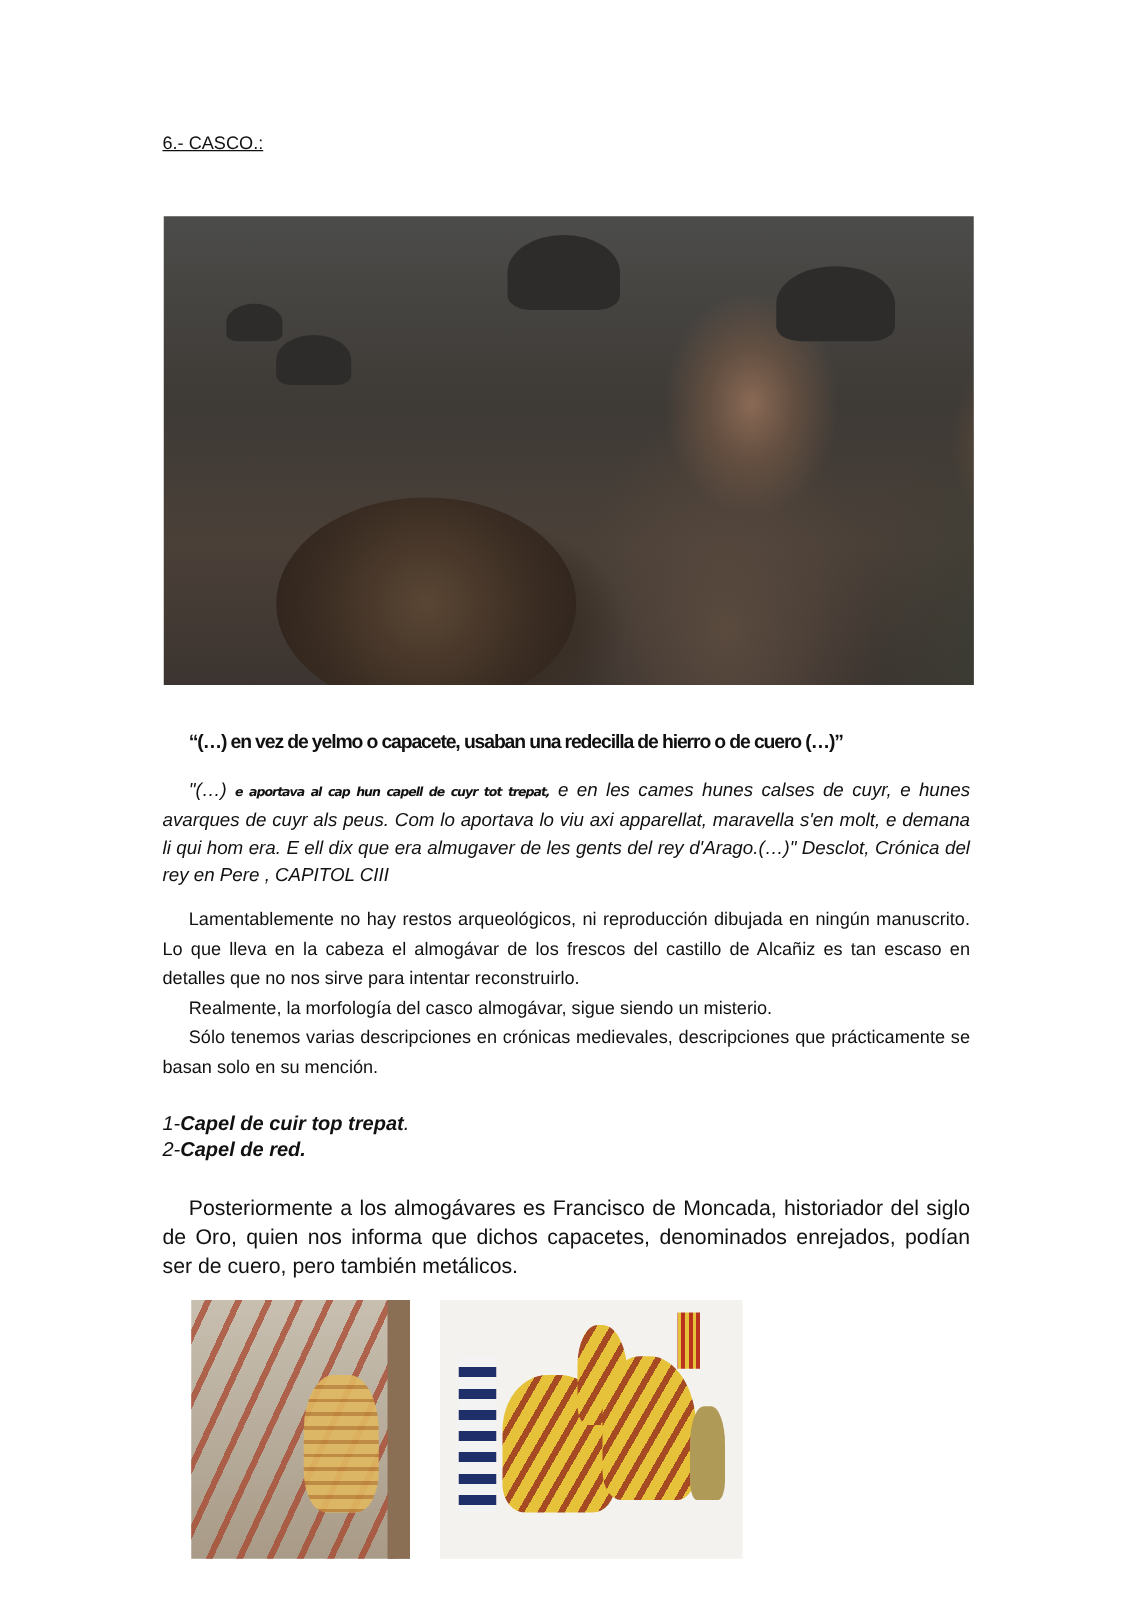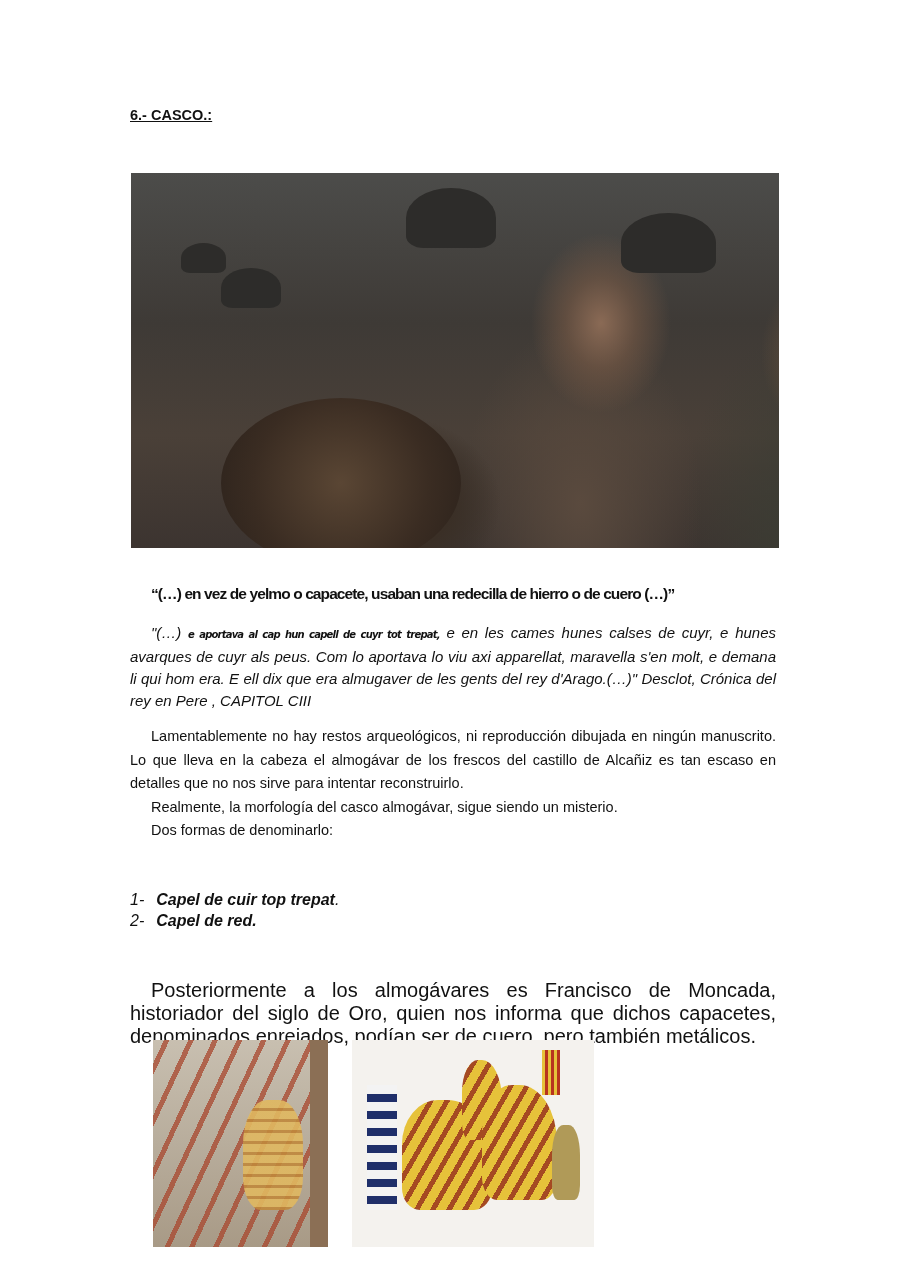--- a/index.html
+++ b/index.html
@@ -1,38 +1,38 @@
 <!DOCTYPE html>
 <html><head>
 <meta charset="utf-8">
 <style>
   html, body { margin: 0; padding: 0; background: #ffffff; }
   body { width: 906px; height: 1280px; position: relative; overflow: hidden;
          font-family: "Liberation Sans", sans-serif; color: #111; }
   .abs { position: absolute; }
-  .heading { left: 130px; top: 107px; font-size: 14.5px; font-weight: bold; text-decoration: underline; }
+  .heading { left: 130px; top: 107px; font-size: 14.5px; font-weight: normal; text-decoration: underline; }
   .photo-main { left: 131px; top: 173px; width: 648px; height: 375px; overflow: hidden;
     background:
       radial-gradient(ellipse 70px 90px at 470px 150px, #8a6a55 0%, rgba(120,90,70,0.6) 50%, transparent 100%),
       radial-gradient(ellipse 60px 80px at 690px 180px, #7a5a48 0%, rgba(100,80,60,0.6) 50%, transparent 100%),
       radial-gradient(ellipse 120px 90px at 250px 330px, #4a3c30 0%, #3a2f26 60%, transparent 100%),
       radial-gradient(ellipse 120px 180px at 450px 330px, #5a4a3e 0%, transparent 100%),
       radial-gradient(ellipse 130px 200px at 680px 350px, #3b3d34 0%, transparent 100%),
       linear-gradient(180deg, #4c4c4a 0%, #3e3a36 40%, #4a4038 70%, #3c3430 100%);
     filter: blur(0.5px); }
   .helmet { position: absolute; border-radius: 50% 50% 20% 20%; background: #2d2c2a; }
   .quote1 { left: 151px; top: 585px; font-size: 15.5px; font-weight: bold; letter-spacing: -0.9px; font-family: "Liberation Sans", sans-serif; }
   .para { left: 130px; width: 646px; font-size: 15px; line-height: 22px; text-align: justify; }
   .para p { margin: 0; text-indent: 21px; }
   .cat { top: 622px; font-style: italic; }
   .cat b { font-family: "DejaVu Sans", sans-serif; letter-spacing: -0.8px; font-size: 10px; }
   .body1 { top: 725px; font-size: 14.5px; line-height: 23.5px; }
   .list { left: 130px; top: 889px; font-size: 16px; font-style: italic; line-height: 21px; }
-  .list b { font-weight: bold; margin-left: 12px; }
-  .body2 { top: 979px; font-size: 20px; line-height: 23px; }
+  .list b { font-weight: bold; }
+  .body2 { top: 955px; font-size: 17px; line-height: 23px; }
   .img-left { left: 153px; top: 1040px; width: 175px; height: 207px;
     background:
       repeating-linear-gradient(115deg, transparent 0 10px, rgba(168,70,45,0.75) 10px 15px, transparent 15px 22px),
       linear-gradient(180deg, #c8bfb0 0%, #b8ad9c 50%, #a89a86 100%); }
   .img-left .figure2 { position: absolute; left: 90px; top: 60px; width: 60px; height: 110px;
     border-radius: 40% 40% 30% 30%; background: repeating-linear-gradient(180deg, #e0b860 0 8px, #c0883c 8px 11px); opacity: .9; }
   .img-left .tower { position: absolute; right: 0; top: 0; width: 18px; height: 207px; background: #8b6f55; }
   .img-right { left: 352px; top: 1040px; width: 242px; height: 207px; background: #f4f2ee; }
   .horse { position: absolute; border-radius: 40% 50% 20% 20%;
     background: repeating-linear-gradient(120deg, #e6c23a 0 9px, #a54a22 9px 14px); }
@@ -57,21 +57,21 @@
 
 <div class="abs quote1">“(…) en vez de yelmo o capacete, usaban una redecilla de hierro o de cuero (…)”</div>
 
 <div class="abs para cat">
   <p><span>"(…) </span><b>e aportava al cap hun capell de cuyr tot trepat,</b><span> e en les cames hunes calses de cuyr, e hunes avarques de cuyr als peus. Com lo aportava lo viu axi apparellat, maravella s'en molt, e demana li qui hom era. E ell dix que era almugaver de les gents  del  rey d'Arago.(…)"  Desclot, Crónica del rey en Pere , CAPITOL CIII</span></p>
 </div>
 
 <div class="abs para body1">
   <p>Lamentablemente no hay restos arqueológicos, ni reproducción dibujada en ningún manuscrito. Lo que lleva en la cabeza el almogávar de los frescos del castillo de Alcañiz es tan escaso en detalles que no nos sirve para intentar reconstruirlo.</p>
   <p>Realmente, la morfología del casco almogávar, sigue siendo un misterio.</p>
-  <p>Dos formas de denominarlo:</p>
+  <p>Sólo tenemos varias descripciones en crónicas medievales, descripciones que prácticamente se basan solo en su mención.</p>
 </div>
 
 <div class="abs list">
   <div><span>1-</span><b>Capel de cuir top trepat</b><span>.</span></div>
   <div><span>2-</span><b>Capel de red.</b><span></span></div>
 </div>
 
 <div class="abs para body2">
   <p>Posteriormente a los almogávares es Francisco de Moncada, historiador del siglo de Oro, quien nos informa que dichos capacetes, denominados enrejados, podían ser de cuero, pero también metálicos.</p>
 </div>

